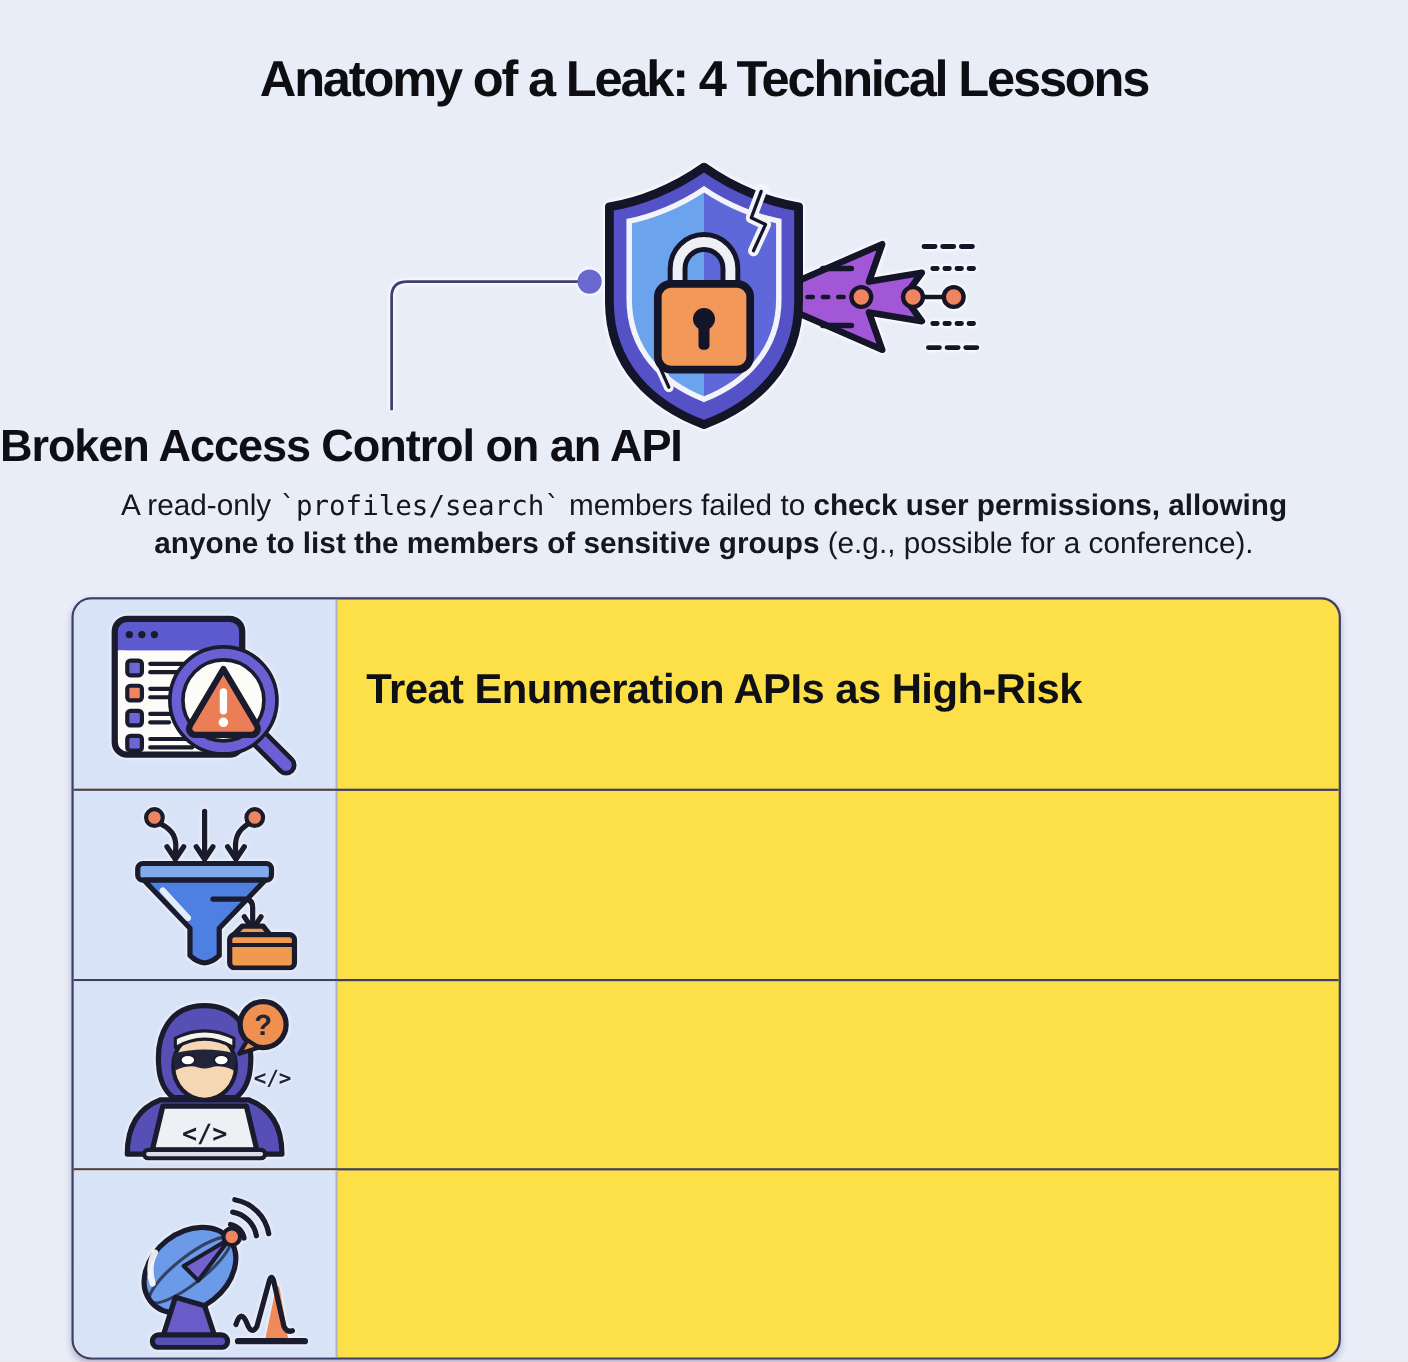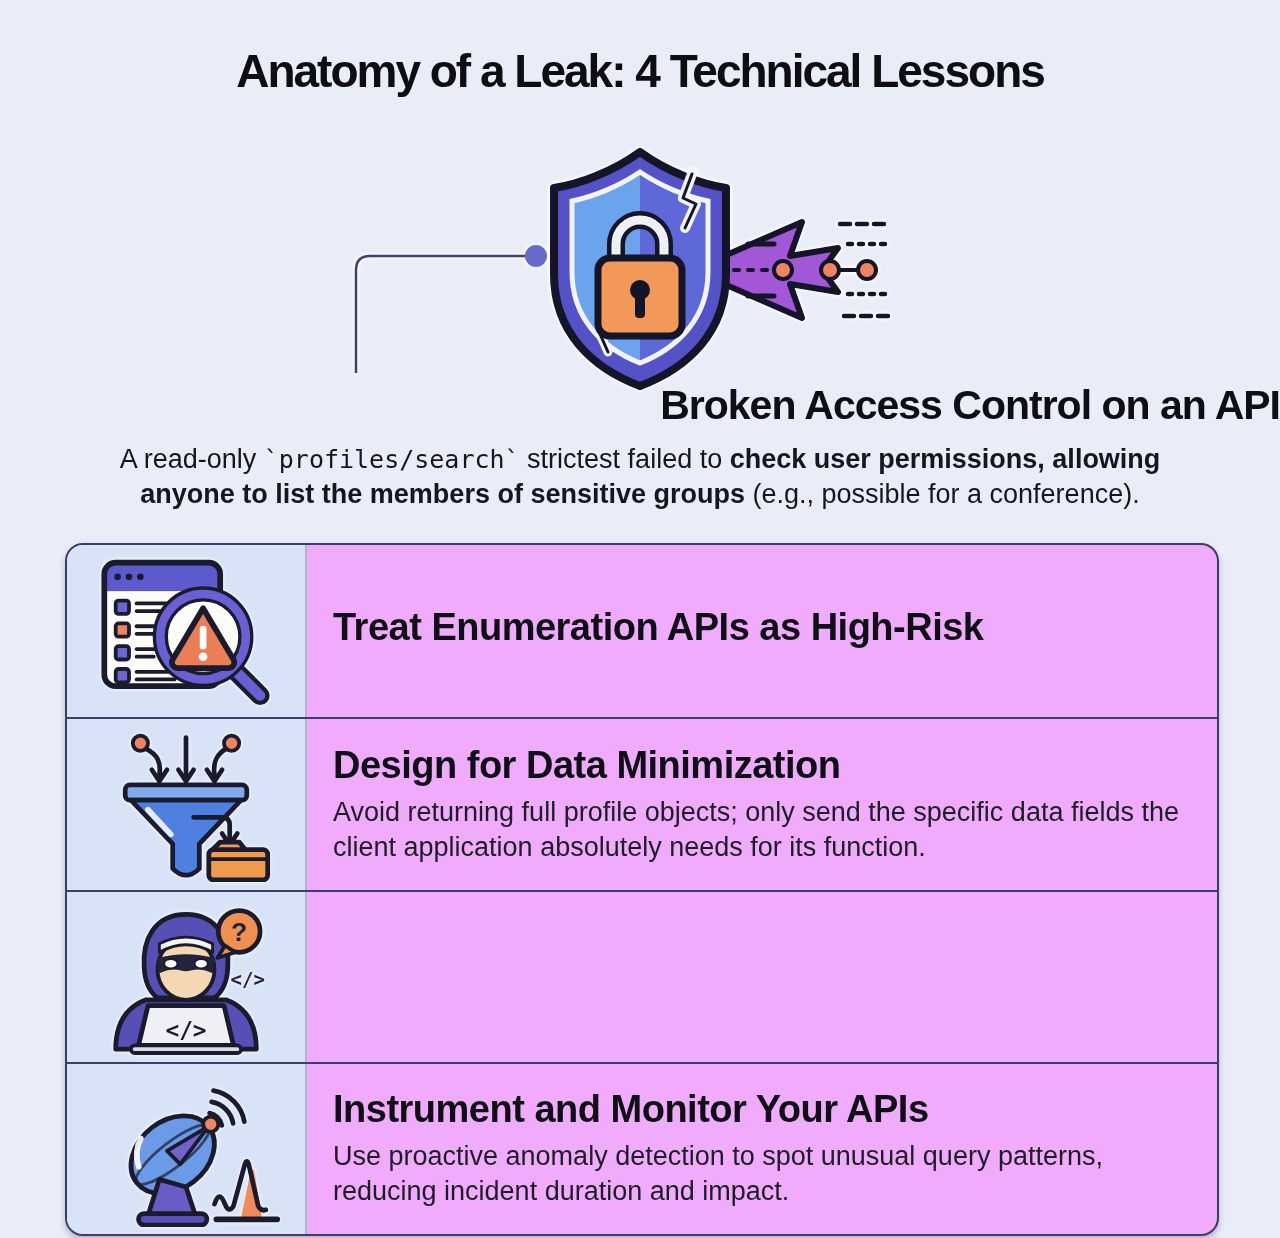--- a/index.html
+++ b/index.html
@@ -16,37 +16,37 @@
     text-align:center;
     font-size:46px;font-weight:700;letter-spacing:-2px;
     color:#0d0d12;
   }
   .hero{
     position:absolute;left:340px;top:146px;width:560px;height:252px;
   }
   .hero svg{filter:drop-shadow(0 0 2px #ffffff) drop-shadow(0 0 1px #ffffff);}
   .incident-title{
     position:absolute;top:382px;left:0;width:1280px;
-    text-align:right;
+    text-align:left;
     font-size:41px;font-weight:700;letter-spacing:-1px;
     color:#0e0e14;
   }
   .incident-desc{
     position:absolute;top:442px;left:80px;width:1120px;
     text-align:center;
     font-size:27px;line-height:34px;color:#16161e;
   }
   .incident-desc .code{
     font-family:"DejaVu Sans Mono", monospace;
     font-size:25px;
   }
   .incident-desc .em{font-weight:700;}
   .lessons-panel{
     position:absolute;left:65px;top:543px;width:1150px;height:689px;
-    background:#f0abfc;
+    background:#fde047;
     border:2px solid #3d3d66;
     border-radius:18px;
     overflow:hidden;
     box-shadow:0 4px 6px rgba(60,60,110,.30);
     display:grid;
     grid-template-rows:repeat(4,1fr);
   }
   .lesson-row{
     display:grid;
     grid-template-columns:240px 1fr;
@@ -119,21 +119,21 @@
         <rect x="258" y="112" width="84" height="78" rx="12" fill="#f2995a" stroke="#15152a" stroke-width="7"></rect>
         <circle cx="300" cy="144" r="10" fill="#15152a"></circle>
         <rect x="295" y="148" width="10" height="24" rx="4" fill="#15152a"></rect>
       </g>
     </g>
   </svg>
 </div>
 
 <div class="incident-title">Broken Access Control on an API</div>
 
-<div class="incident-desc"><span>A read-only </span><span class="code">`profiles/search`</span><span> strictest failed to </span><span class="em">check user permissions, allowing anyone to list the members of sensitive groups</span><span> (e.g., possible for a conference).</span></div>
+<div class="incident-desc"><span>A read-only </span><span class="code">`profiles/search`</span><span> members failed to </span><span class="em">check user permissions, allowing anyone to list the members of sensitive groups</span><span> (e.g., possible for a conference).</span></div>
 
 <div class="lessons-panel">
 
   <div class="lesson-row">
     <div class="icon-cell">
       <svg width="190" height="156" viewBox="0 0 200 164">
         <rect x="14" y="10" width="122" height="130" rx="12" fill="#fdfcf8"></rect>
         <rect x="14" y="10" width="122" height="30" rx="12" fill="#5d5ace"></rect>
         <rect x="14" y="28" width="122" height="12" fill="#5d5ace"></rect>
         <circle cx="28" cy="25" r="3.5" fill="#1b1b2e"></circle>
@@ -184,24 +184,20 @@
         <rect x="36" y="62" width="128" height="16" rx="5" fill="#82abee" stroke="#1b1b2e" stroke-width="5"></rect>
         <path d="M42,78 L158,78 L114,124 L114,150 Q100,164 86,150 L86,124 Z" fill="#4e80e2" stroke="#1b1b2e" stroke-width="5" stroke-linejoin="round"></path>
         <line x1="60" y1="88" x2="84" y2="114" stroke="#ffffff" stroke-width="6" stroke-linecap="round" opacity="0.85"></line>
         <path d="M108,96 H138 Q146,96 146,104 V118" fill="none" stroke="#1b1b2e" stroke-width="5" stroke-linecap="round"></path>
         <path d="M138,113 L146,125 L154,113" fill="none" stroke="#1b1b2e" stroke-width="5" stroke-linecap="round" stroke-linejoin="round"></path>
         <path d="M126,132 L136,122 H156 L164,132 Z" fill="#f09a50" stroke="#1b1b2e" stroke-width="5" stroke-linejoin="round"></path>
         <rect x="124" y="130" width="62" height="32" rx="5" fill="#f09a50" stroke="#1b1b2e" stroke-width="5"></rect>
         <line x1="124" y1="140" x2="186" y2="140" stroke="#1b1b2e" stroke-width="4"></line>
       </svg>
     </div>
-    <div class="content-cell">
-      <h2 class="lesson-title">Design for Data Minimization</h2>
-      <p class="lesson-body">Avoid returning full profile objects; only send the specific data fields the client application absolutely needs for its function.</p>
-    </div>
   </div>
 
   <div class="lesson-row">
     <div class="icon-cell">
       <svg width="190" height="156" viewBox="0 0 200 164">
         <path d="M26,158 Q26,118 58,106 L142,106 Q174,118 174,158 Z" fill="#564fb6" stroke="#1b1b2e" stroke-width="5" stroke-linejoin="round"></path>
         <path d="M100,16 C66,16 54,44 56,72 Q57,94 70,104 L130,104 Q143,94 144,72 C146,44 134,16 100,16 Z" fill="#564fb6" stroke="#1b1b2e" stroke-width="5" stroke-linejoin="round"></path>
         <ellipse cx="100" cy="74" rx="30" ry="32" fill="#f6d7b4" stroke="#1b1b2e" stroke-width="4"></ellipse>
         <path d="M72,56 Q100,40 128,56 L128,47 Q100,33 72,47 Z" fill="#f4f3ee" stroke="#1b1b2e" stroke-width="3" stroke-linejoin="round"></path>
         <path d="M70,62 Q100,54 130,62 L128,78 Q116,72 106,75 Q100,77 94,75 Q84,72 72,78 Z" fill="#23233a"></path>
@@ -233,19 +229,15 @@
         </g>
         <path d="M80,84 L124,58 L94,98 Z" fill="#7263cc" stroke="#1b1b2e" stroke-width="4" stroke-linejoin="round"></path>
         <circle cx="126" cy="56" r="8" fill="#ee8560" stroke="#1b1b2e" stroke-width="4"></circle>
         <path d="M72,114 L100,122 L110,152 L60,152 Z" fill="#6a5cc8" stroke="#1b1b2e" stroke-width="5" stroke-linejoin="round"></path>
         <rect x="50" y="150" width="72" height="12" rx="6" fill="#564fb6" stroke="#1b1b2e" stroke-width="5"></rect>
         <path d="M158,154 L168,106 Q170,100 172,106 L180,154 Z" fill="#f08a5a"></path>
         <path d="M130,140 q5,-16 11,0 q4,10 9,2 l12,-44 q2,-6 4,0 l10,44 q3,6 8,4" fill="none" stroke="#1b1b2e" stroke-width="5" stroke-linecap="round" stroke-linejoin="round"></path>
         <line x1="132" y1="156" x2="196" y2="156" stroke="#1b1b2e" stroke-width="6" stroke-linecap="round"></line>
       </svg>
     </div>
-    <div class="content-cell">
-      <h2 class="lesson-title">Instrument and Monitor Your APIs</h2>
-      <p class="lesson-body">Use proactive anomaly detection to spot unusual query patterns, reducing incident duration and impact.</p>
-    </div>
   </div>
 
 </div>
 
 </body></html>

